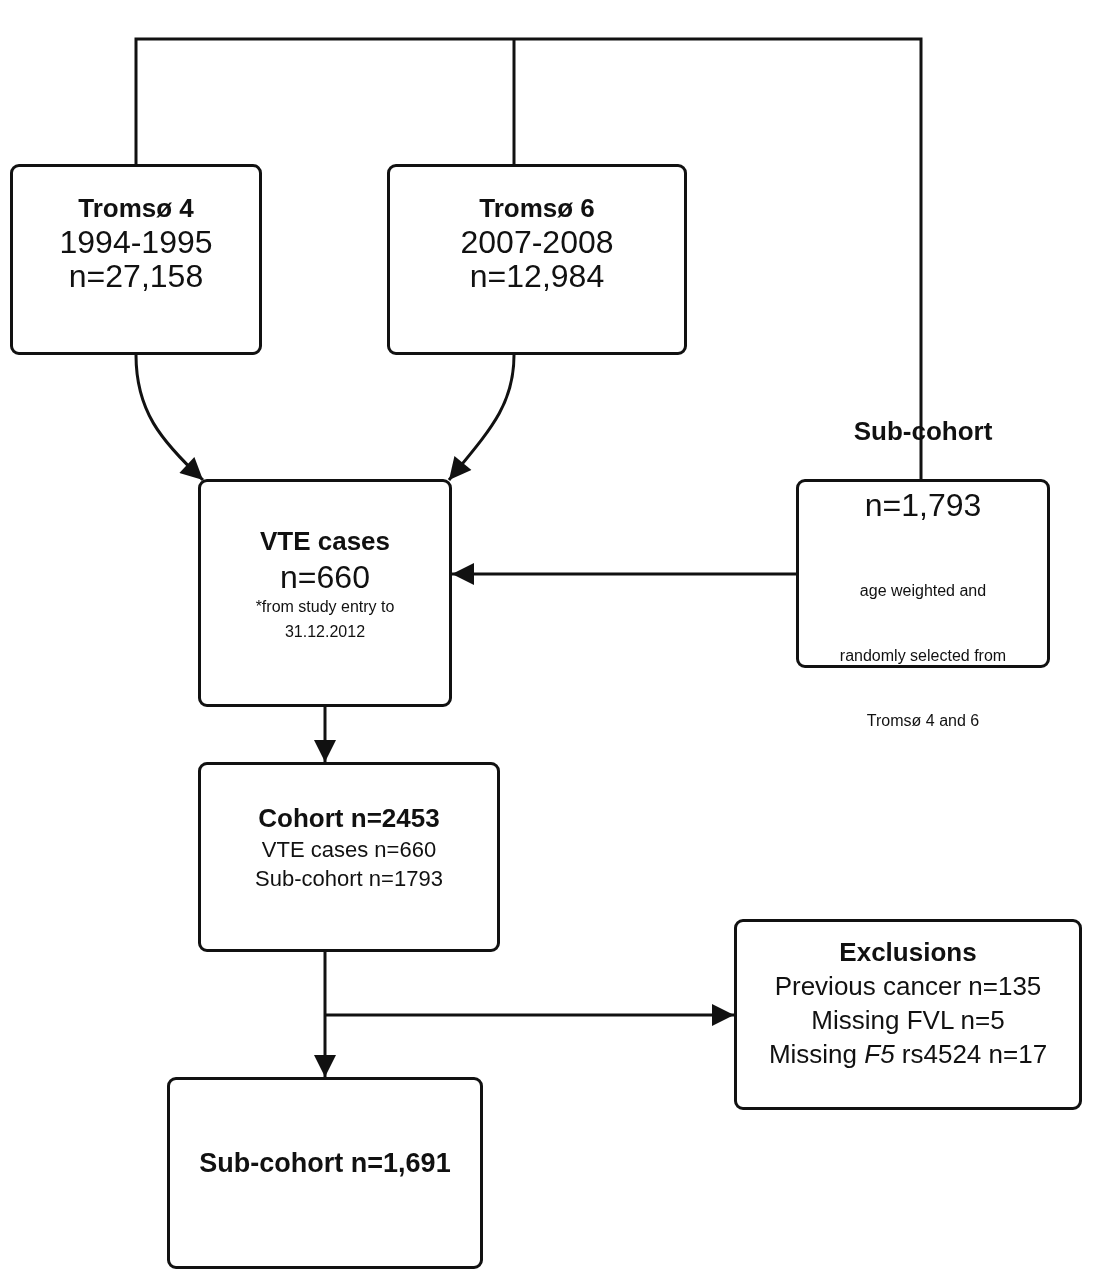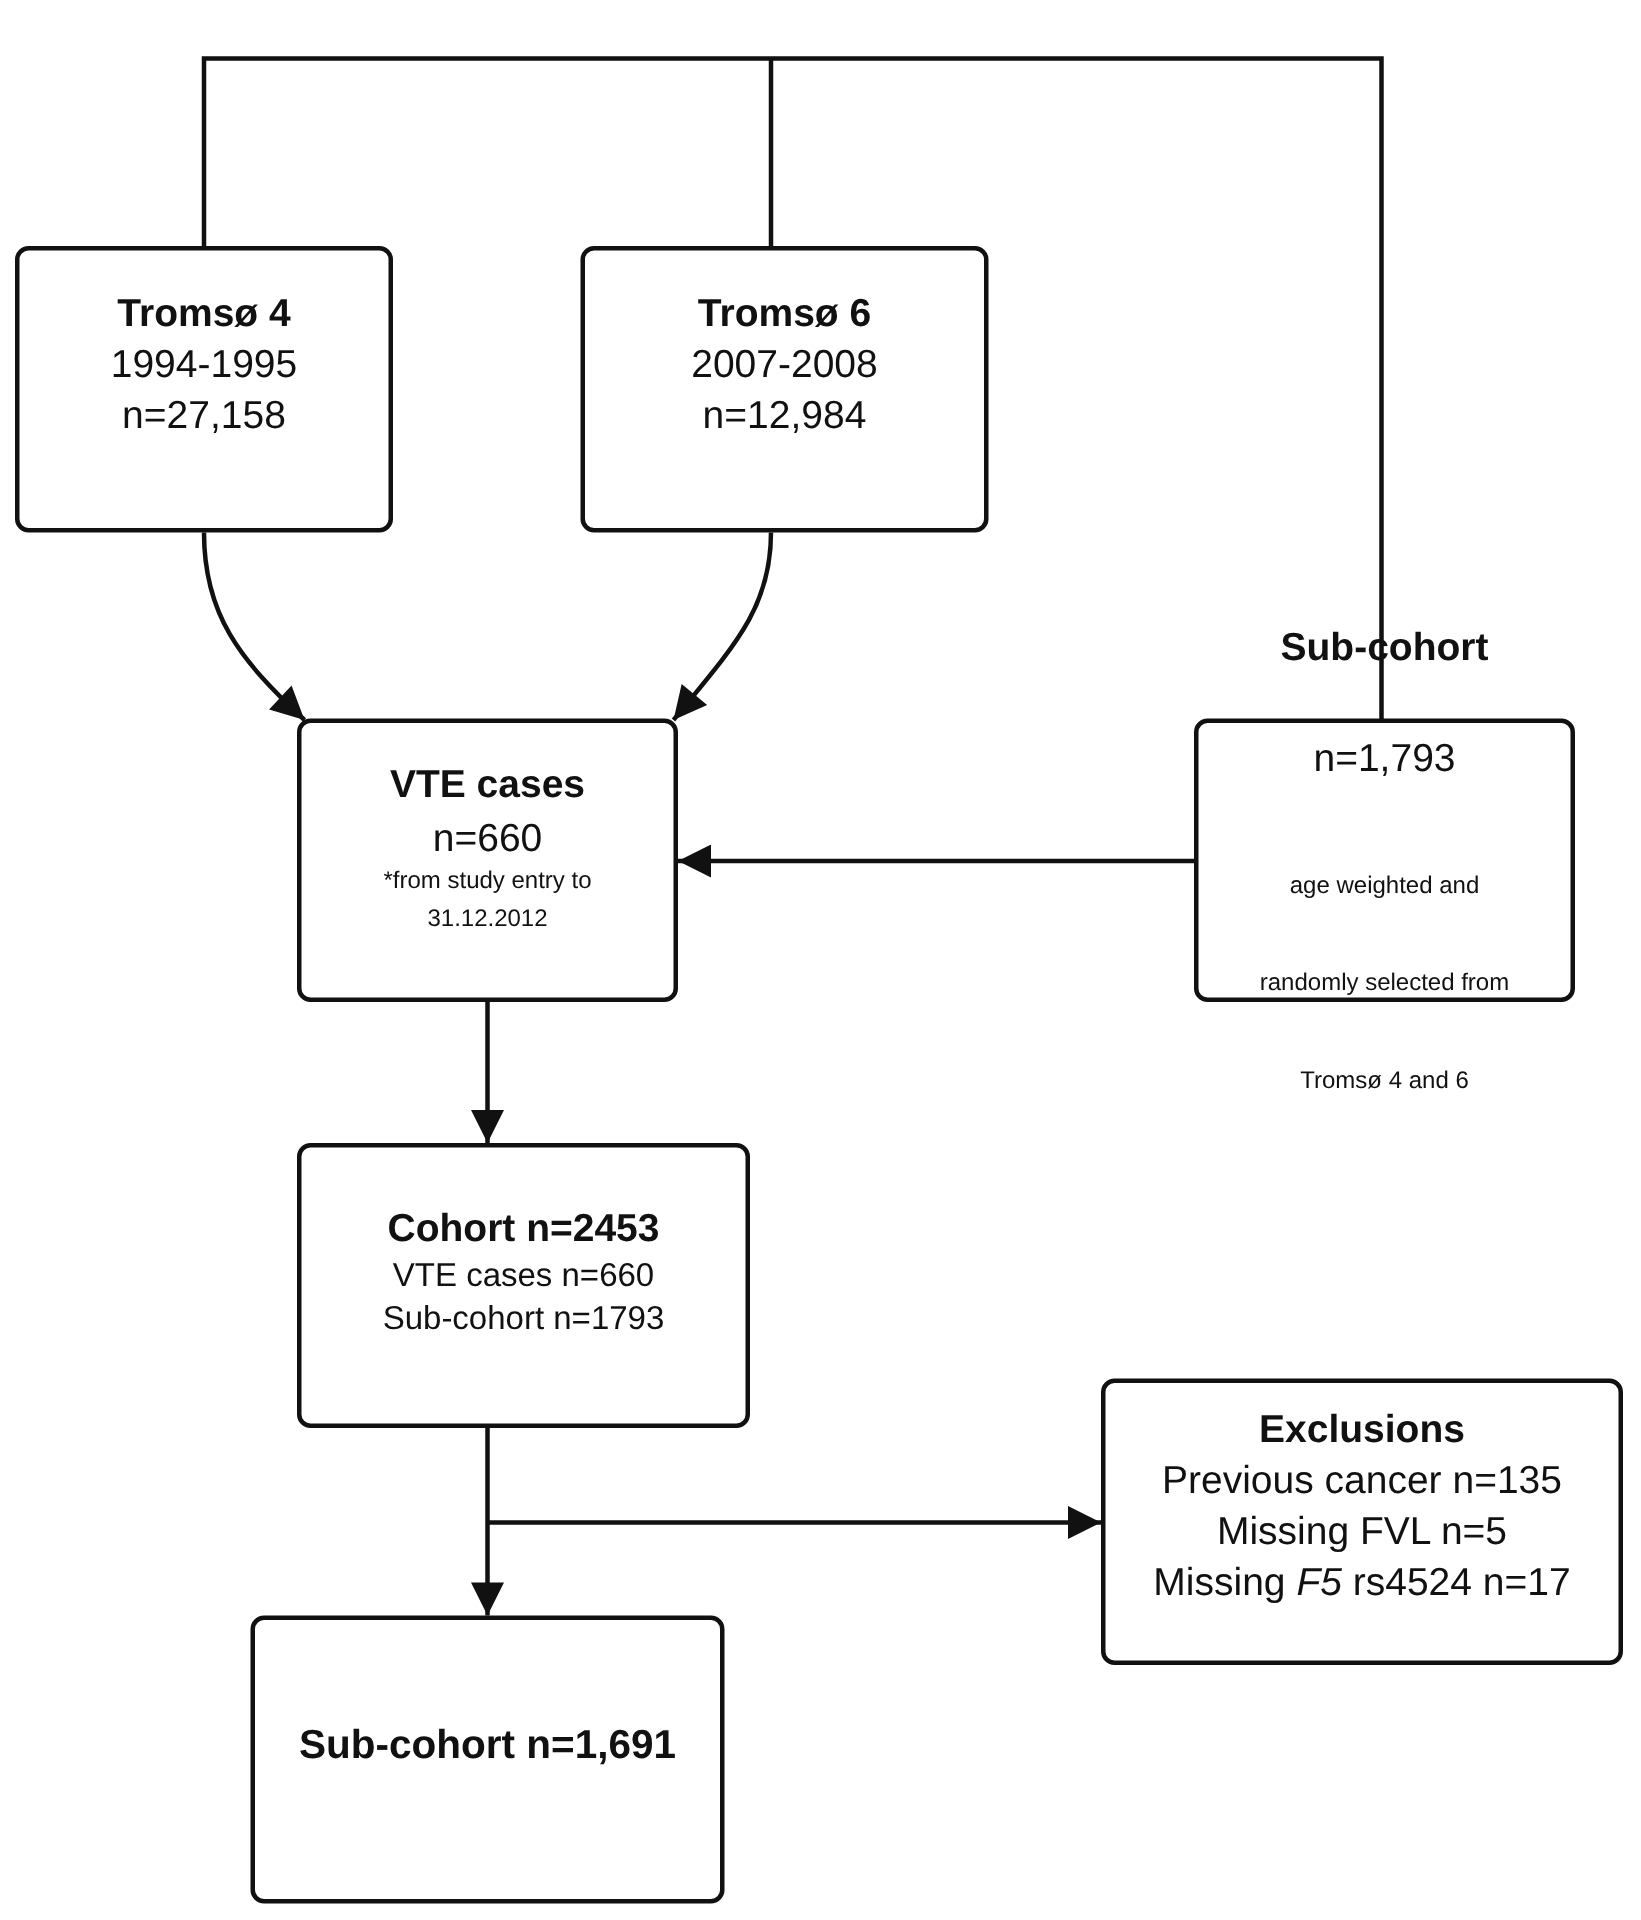--- a/index.html
+++ b/index.html
@@ -4,28 +4,28 @@
 <style>
   html, body { margin: 0; padding: 0; background: #ffffff; }
   body { width: 1094px; height: 1280px; position: relative; overflow: hidden;
          font-family: "Liberation Sans", sans-serif; color: #111111; }
   svg.connectors { position: absolute; left: 0; top: 0; width: 1094px; height: 1280px; }
   .box { position: absolute; box-sizing: border-box; border: 3px solid #111111;
          border-radius: 9px; background: #ffffff; display: flex; flex-direction: column;
          align-items: center; justify-content: center; }
   .box span { display: block; }
   .t-bold { font-weight: bold; font-size: 26px; line-height: 34px; }
-  .t-big { font-size: 26px; line-height: 34px; }
+  .t-big { font-size: 32px; line-height: 34px; }
   .t-med { font-size: 22px; line-height: 29px; }
   .t-small { font-size: 16px; line-height: 25px; }
   .ital { font-style: italic; }
 
   #box-t4 { left: 10px; top: 164px; width: 252px; height: 191px; padding-bottom: 36px; }
-  #box-t6 { left: 387px; top: 164px; width: 272px; height: 191px; padding-bottom: 36px; }
-  #box-vte { left: 198px; top: 479px; width: 254px; height: 189px; padding-bottom: 18px; }
+  #box-t6 { left: 387px; top: 164px; width: 300px; height: 191px; padding-bottom: 36px; }
+  #box-vte { left: 198px; top: 479px; width: 254px; height: 228px; padding-bottom: 18px; }
   #box-sub { left: 796px; top: 479px; width: 254px; height: 189px; gap: 40px; }
   #box-cohort { left: 198px; top: 762px; width: 302px; height: 190px; padding-bottom: 20px; }
   #box-excl { left: 734px; top: 919px; width: 348px; height: 191px; padding-bottom: 24px; }
   #box-final { left: 167px; top: 1077px; width: 316px; height: 192px; padding-bottom: 20px; }
 
   #box-vte .t-bold { margin-bottom: 2px; }
   #box-sub .t-bold { margin-bottom: 0; }
   #box-sub .t-big { margin-bottom: 16px; }
   #box-excl .t-med, #box-excl .t-big { font-size: 26px; line-height: 34px; }
   #box-final .t-bold { font-size: 27px; line-height: 36px; }

